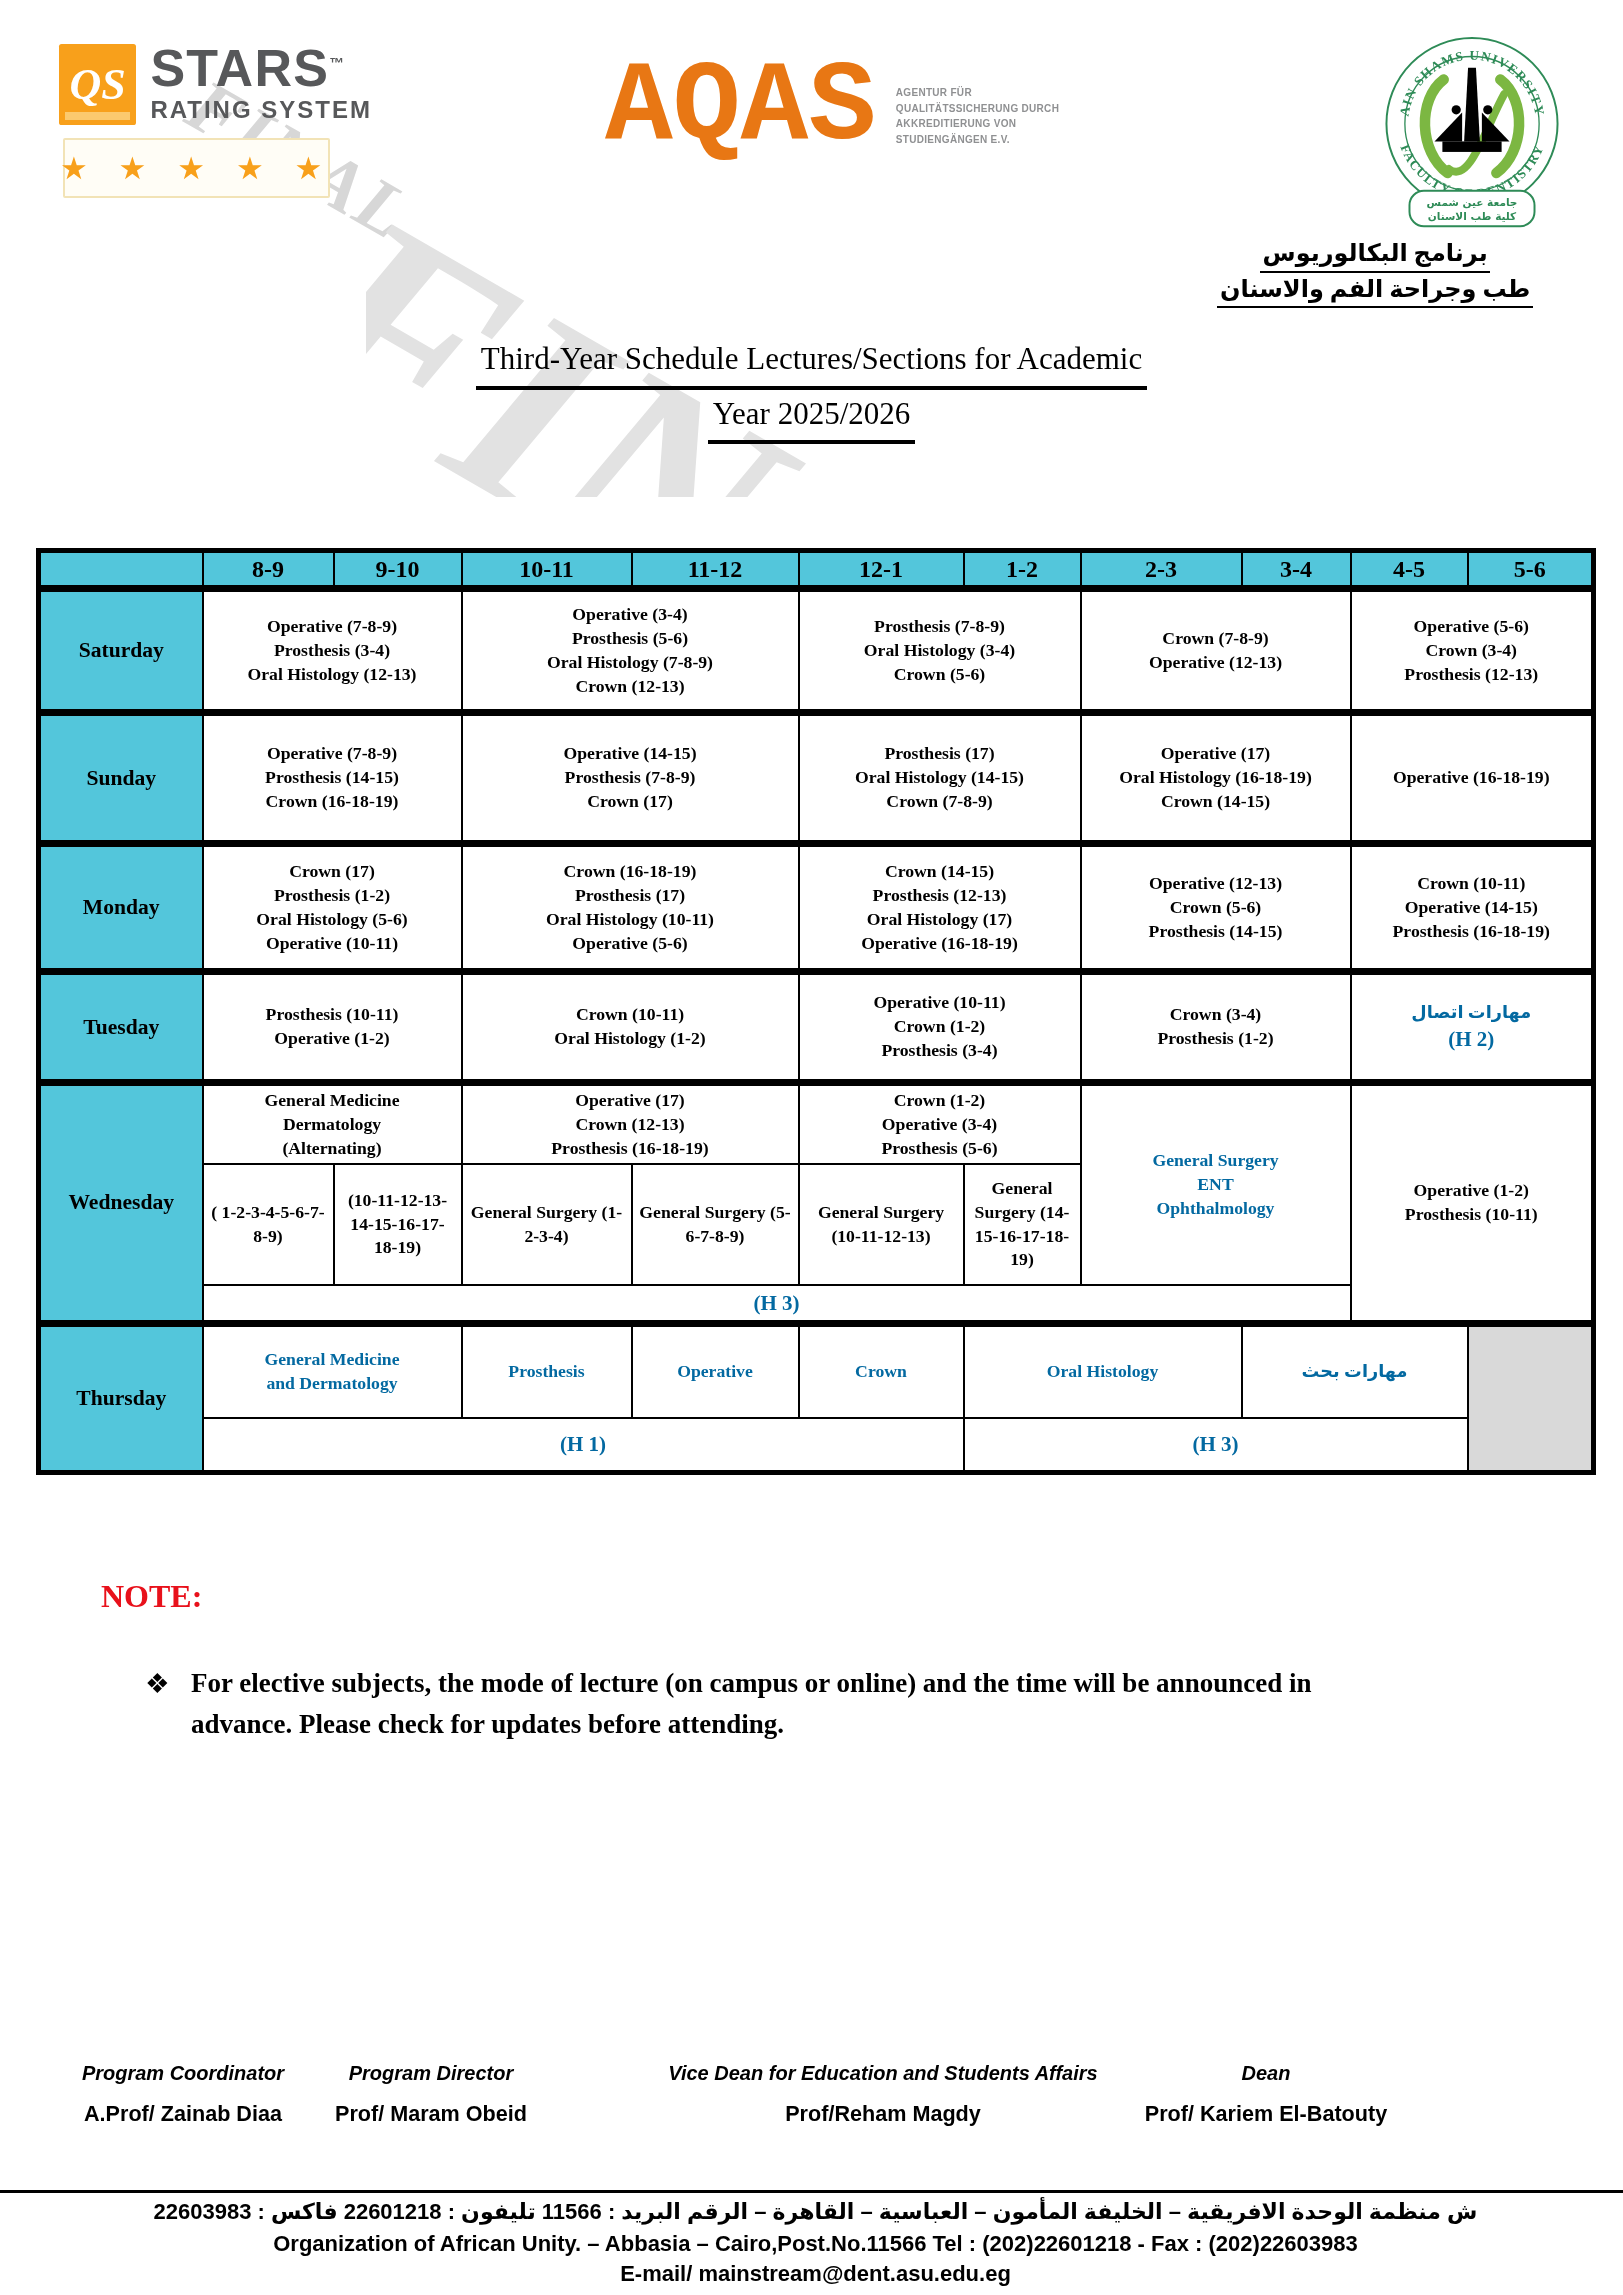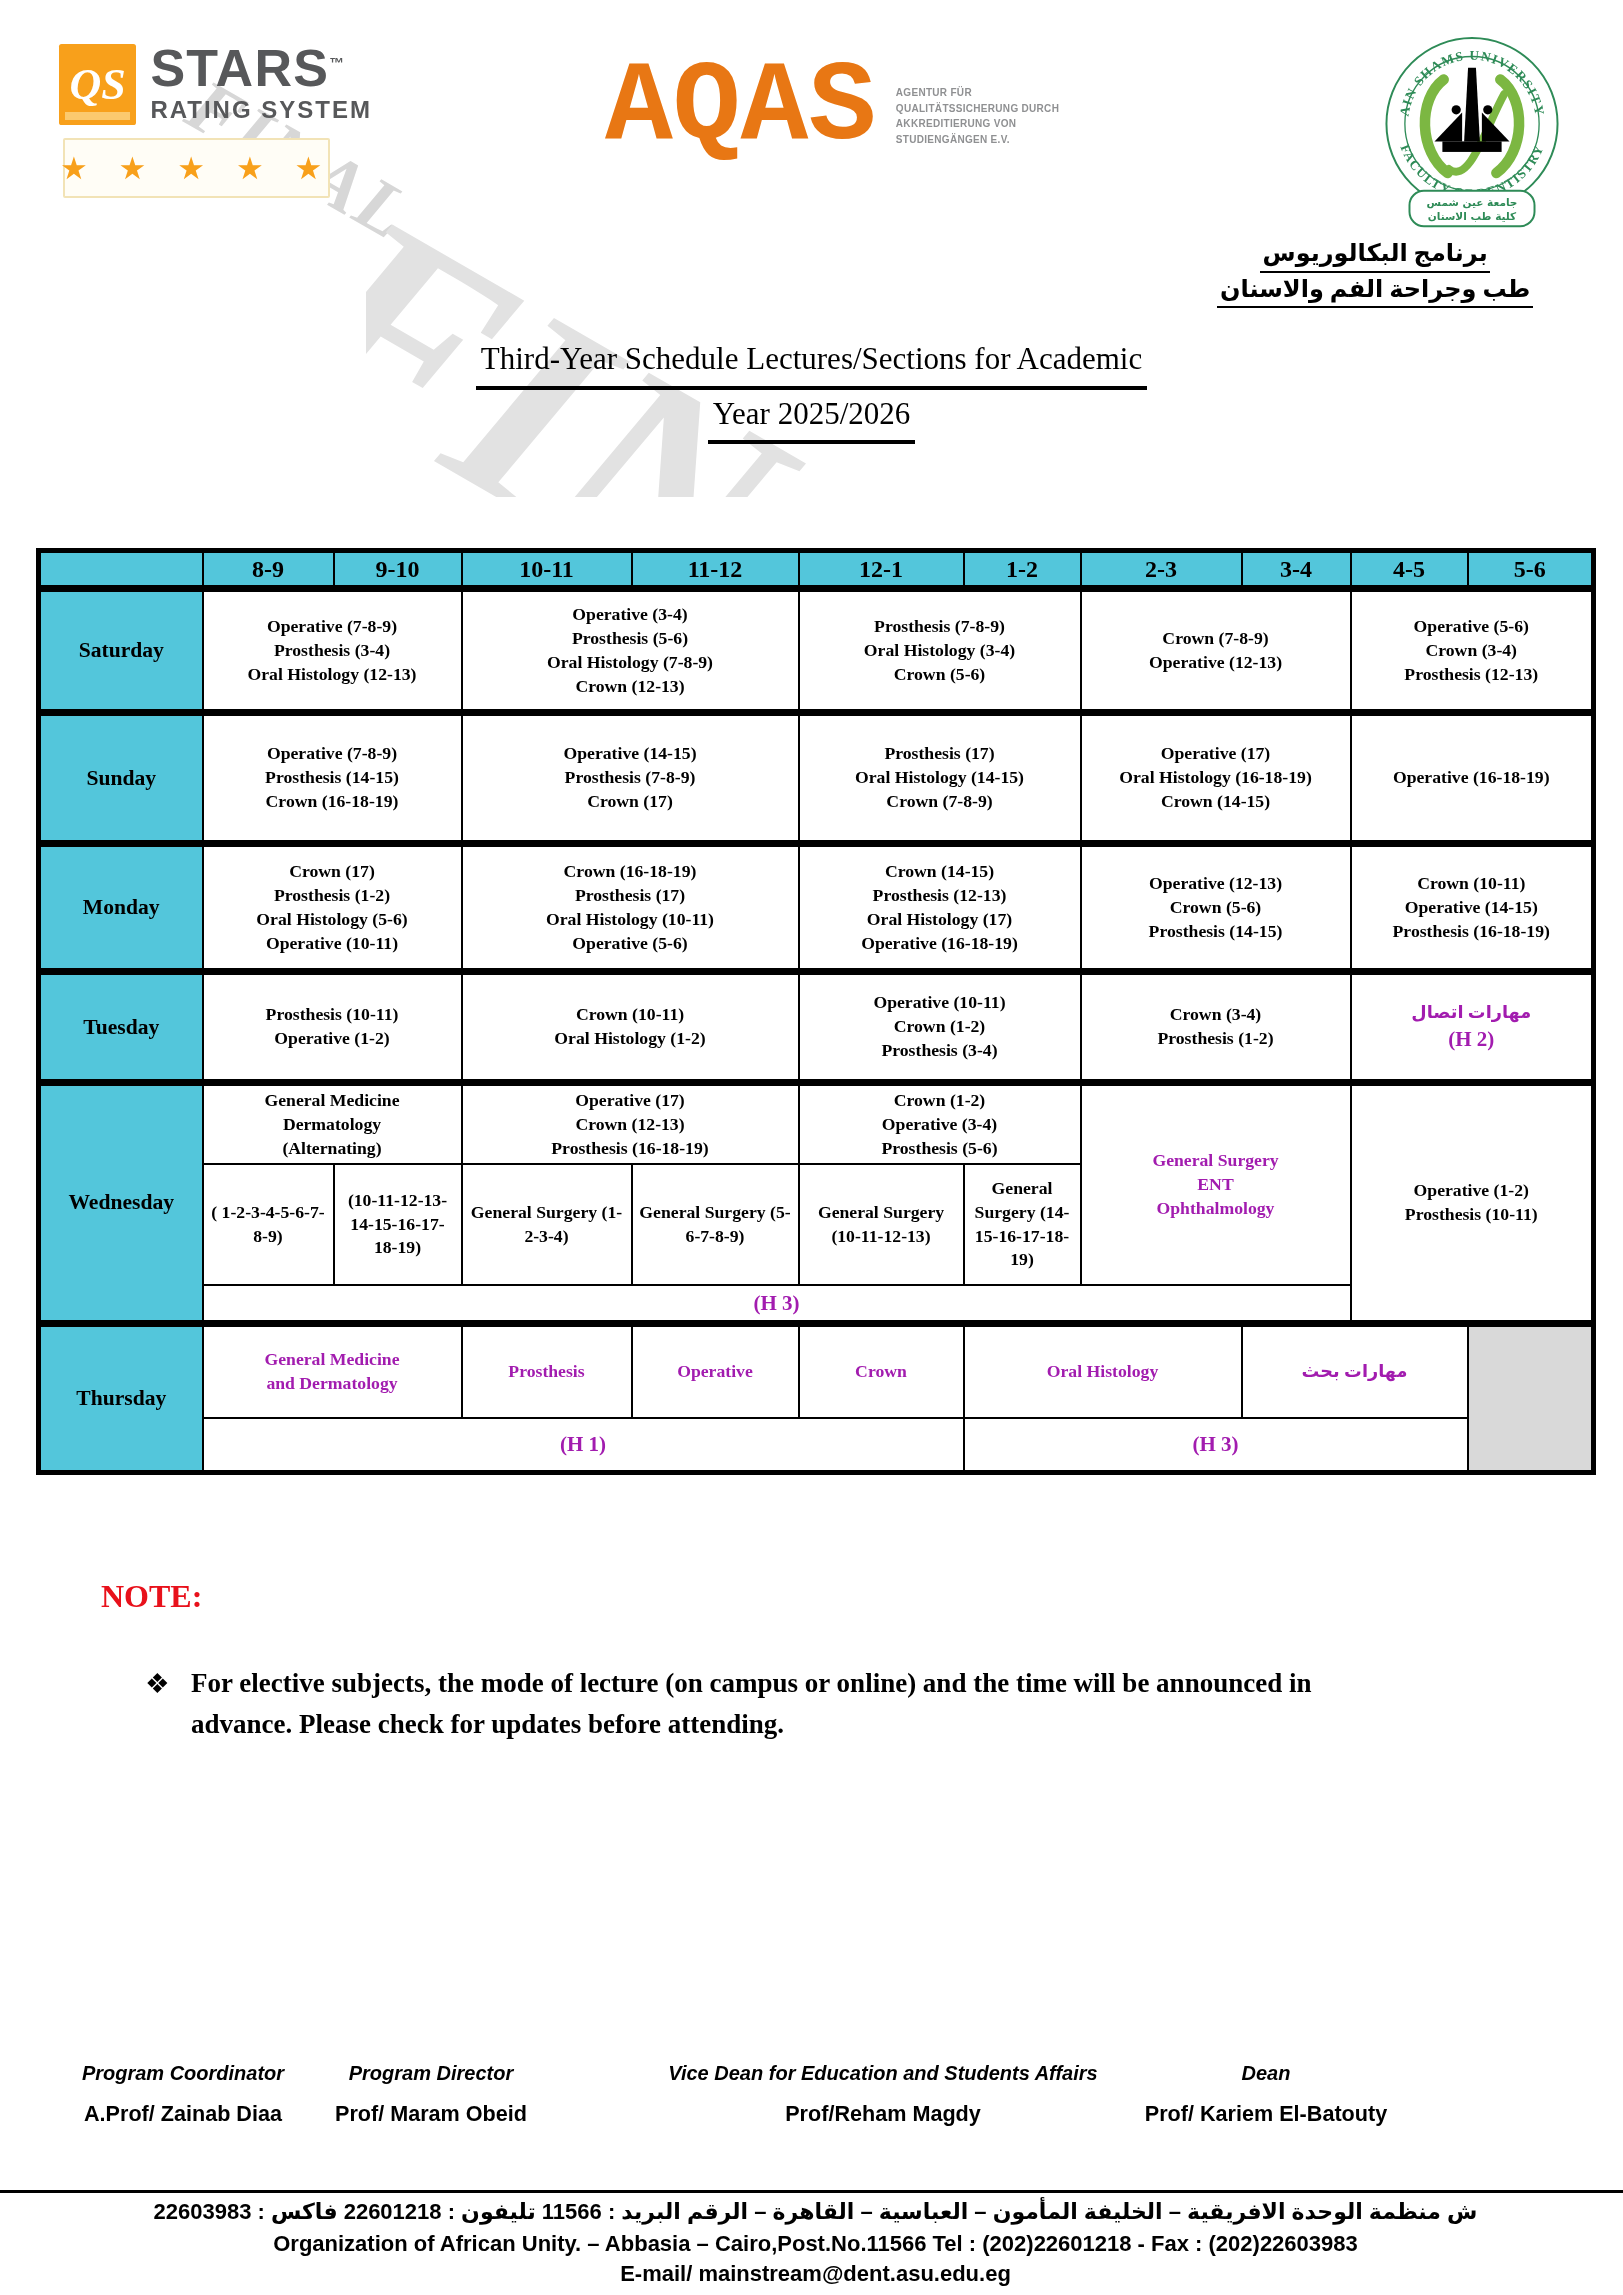--- a/index.html
+++ b/index.html
@@ -72,21 +72,21 @@
   .sched-wrap{position:absolute;left:36px;top:548px;z-index:2;}
   table.sched{
     width:1554px;table-layout:fixed;border-collapse:collapse;
     border:5.9px solid #000;background:#fff;
   }
   table.sched th,table.sched td{border:2.6px solid #000;padding:2.6px 6.5px;vertical-align:middle;text-align:center;}
   table.sched tr.day-first>th,table.sched tr.day-first>td{border-top:7.2px solid #000;}
   table.sched thead th{background:#53c6db;font-size:24px;font-weight:700;height:37px;margin-left:9px;}
   table.sched th.day{background:#53c6db;font-size:21.6px;font-weight:700;}
   table.sched td{font-size:17.7px;font-weight:700;line-height:1.35;}
-  table.sched td.red{color:#a21caf;}
+  table.sched td.red{color:#0369a1;}
   table.sched td.gray{background:#d9d9d9;}
   table.sched .ln.big{font-size:21px;}
 
   
   .note-heading{position:absolute;left:101px;top:1578px;z-index:2;color:#e8111b;font-size:32px;font-weight:700;}
   .note-bullet{position:absolute;left:145px;top:1663px;width:1178px;z-index:2;display:flex;
     font-size:27px;font-weight:700;line-height:1.5;}
   .note-bullet .sym{width:46px;flex:0 0 46px;font-size:27.5px;font-family:"DejaVu Sans",sans-serif;}
   .note-bullet .txt{flex:1;}
 

